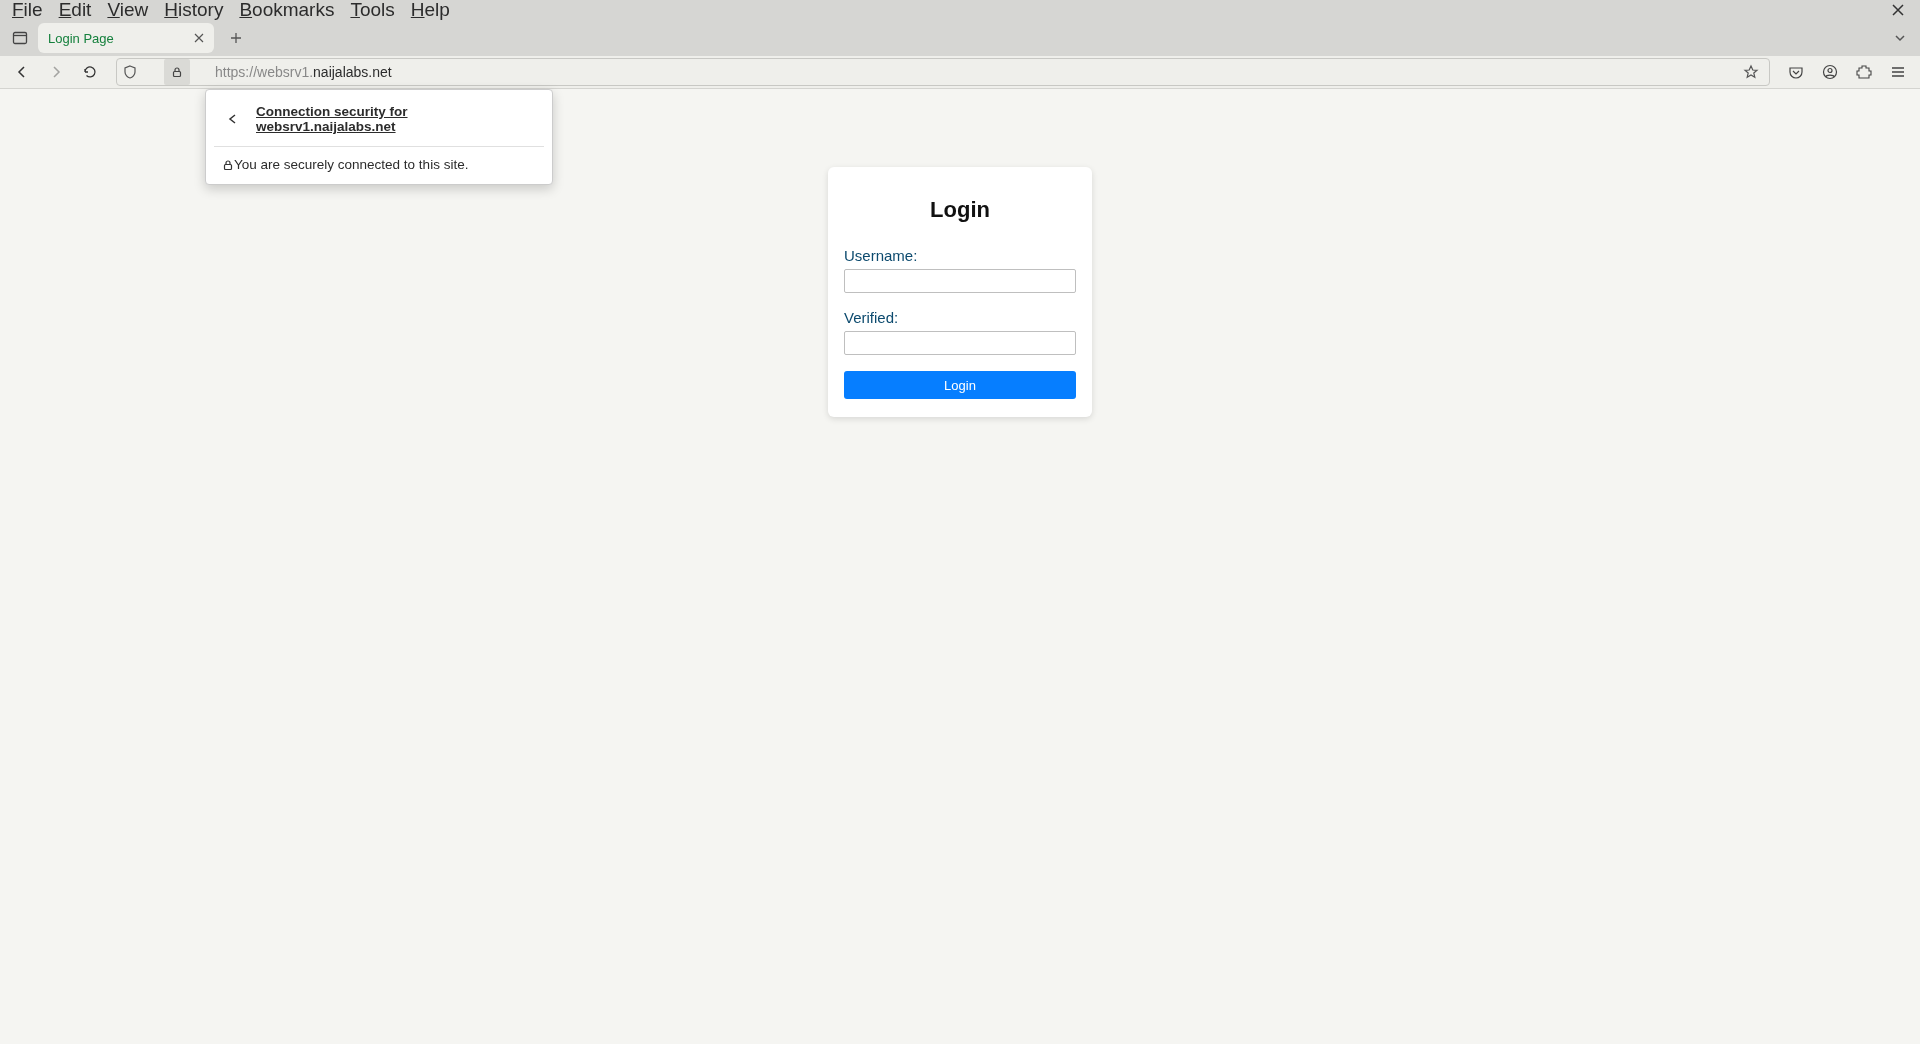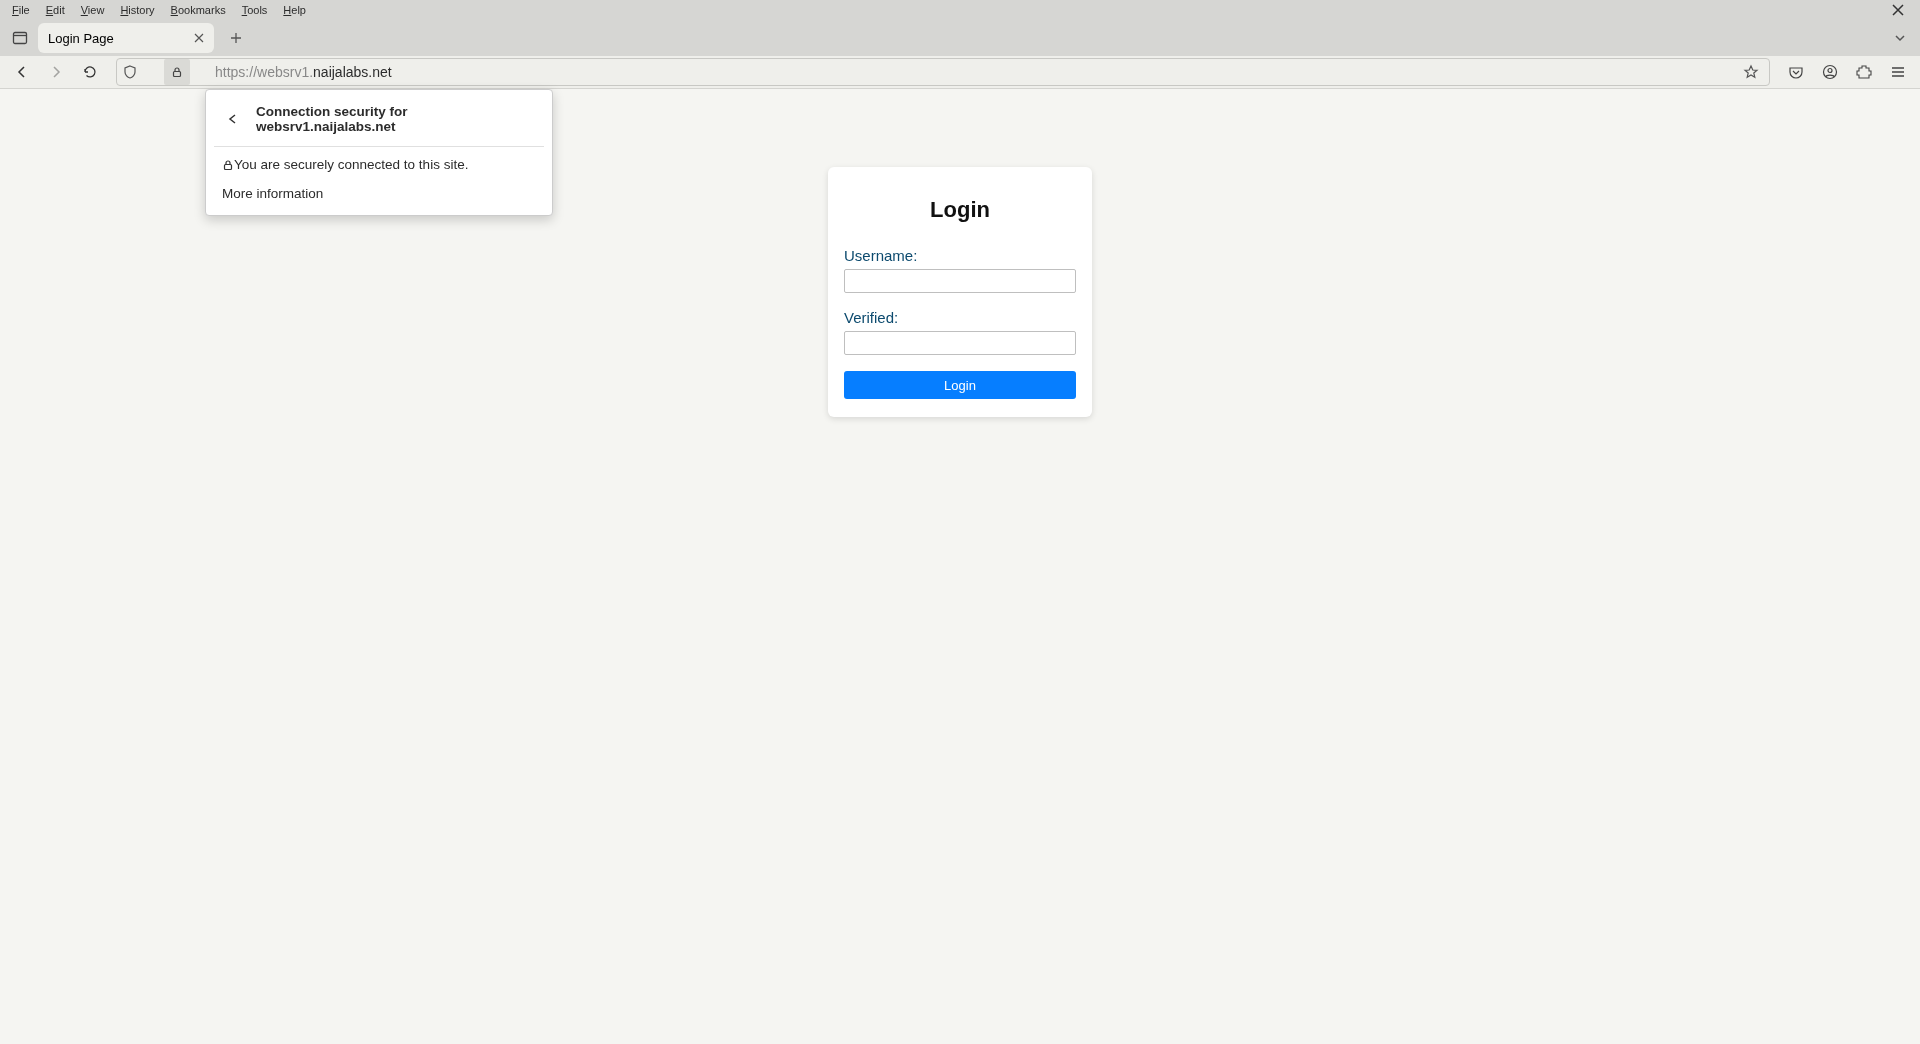--- a/index.html
+++ b/index.html
@@ -1,27 +1,27 @@
 <!DOCTYPE html>
 <html><head>
   <meta charset="utf-8">
   <style>
     * { box-sizing: border-box; margin: 0; padding: 0; font-family: sans-serif; }
     body { width: 1920px; height: 1044px; overflow: hidden; background: #d6d6d3; }
 
     
-    .menubar { display: flex; align-items: center; height: 20px; background: #d6d6d3; padding: 0 4px; font-size: 11px; color: #2c2c2c; }
+    .menubar { display: flex; align-items: center; height: 20px; background: #d6d6d3; padding: 0 4px; font-size: 19px; color: #2c2c2c; }
     .menubar-item { padding: 2px 8px; cursor: default; }
     .menubar-item span.u { text-decoration: underline; }
     .window-close { margin-left: auto; width: 24px; text-align: center; font-size: 14px; cursor: default; color: #333; }
 
     
     .tabstrip { display: flex; align-items: center; height: 36px; background: #d6d6d3; padding: 0 6px; position: relative; }
     .sidebar-toggle { width: 28px; height: 28px; border-radius: 4px; display: flex; align-items: center; justify-content: center; margin-right: 4px; cursor: default; }
-    .tab { display: flex; align-items: center; background: #efefeb; border-radius: 6px; height: 30px; padding: 0 10px; min-width: 176px; font-size: 13px; color: #000000; gap: 10px; }
+    .tab { display: flex; align-items: center; background: #efefeb; border-radius: 6px; height: 30px; padding: 0 10px; min-width: 176px; font-size: 13px; color: #15803d; gap: 10px; }
     .tab-title { flex: 1; }
     .tab-close { font-size: 14px; color: #555; cursor: default; }
     .new-tab { width: 28px; height: 28px; display: flex; align-items: center; justify-content: center; font-size: 18px; color: #555; margin-left: 8px; cursor: default; }
     .tabs-overflow { margin-left: auto; width: 28px; height: 28px; display: flex; align-items: center; justify-content: center; cursor: default; }
 
     
     .toolbar { display: flex; align-items: center; height: 33px; background: #efefeb; padding: 0 8px; gap: 6px; border-bottom: 1px solid #d4d4d0; }
     .nav-btn { width: 28px; height: 28px; border-radius: 4px; display: flex; align-items: center; justify-content: center; cursor: default; }
     .nav-btn.disabled { opacity: 0.4; }
     .addressbar { flex: 1; display: flex; align-items: center; height: 28px; background: #efefeb; border: 1px solid #c8c8c4; border-radius: 4px; margin: 0 6px; gap: 21px; }
@@ -37,21 +37,21 @@
     .login-card { width: 264px; margin: 0 auto; background: #fff; border-radius: 6px; box-shadow: 0 2px 6px rgba(0,0,0,0.12); padding: 30px 16px 18px; }
     .login-title { text-align: center; font-size: 22px; font-weight: bold; color: #111; margin-bottom: 24px; }
     .form-label { font-size: 15px; color: #0c4a6e; margin-bottom: 5px; }
     .form-input { width: 100%; height: 24px; border: 1px solid #bfbfbf; border-radius: 2px; padding: 2px 6px; font-size: 14px; margin-bottom: 16px; }
     .login-btn { width: 100%; height: 28px; background: #067eff; color: #fff; border: none; border-radius: 3px; font-size: 13px; cursor: default; }
 
     
     .security-popover { position: absolute; left: 205px; top: 0; width: 348px; background: #fff; border: 1px solid #ccc; border-radius: 4px; box-shadow: 0 4px 12px rgba(0,0,0,0.18); padding: 10px 0; font-size: 13.5px; color: #2c2c2c; }
     .popover-header { display: flex; align-items: center; padding: 4px 8px 12px; border-bottom: 1px solid #e0e0e0; margin: 0 8px; }
     .popover-back { width: 22px; height: 22px; display: flex; align-items: center; justify-content: center; cursor: default; margin-right: 12px; }
-    .popover-title { font-weight: bold; flex: 1; }
+    .popover-title { font-weight: bold; flex: 1; text-decoration: underline; }
     .popover-row { display: flex; align-items: center; padding: 10px 16px 2px; }
     .popover-verified { padding: 6px 16px 12px; border-bottom: 1px solid #e0e0e0; margin: 0 8px; padding-left: 8px; padding-right: 8px; }
     .popover-moreinfo { padding: 12px 16px 4px; cursor: default; }
 
     
     svg { display: block; }
   </style>
 </head>
 <body>
 
@@ -173,21 +173,20 @@
     </div>
     <div class="popover-row">
       <span>
         <svg width="12" height="12" viewBox="0 0 12 12">
             <rect x="2.5" y="5.5" width="7" height="5" rx="1" fill="none" stroke="#333" stroke-width="1.2"></rect>
             <path d="M4 5.5 V4 a2 2 0 0 1 4 0 V5.5" fill="none" stroke="#333" stroke-width="1.2"></path>
           </svg>
       </span>
       <span>You are securely connected to this site.</span>
     </div>
-    <div class="popover-moreinfo">More information</div>
   </div>
 
   <div class="login-card">
     <div class="login-title">Login</div>
     <div class="form-label">Username:</div>
     <input class="form-input" type="text" style="">
     <div class="form-label">Verified:</div>
     <input class="form-input" type="password" style="">
     <button class="login-btn">Login</button>
   </div>

